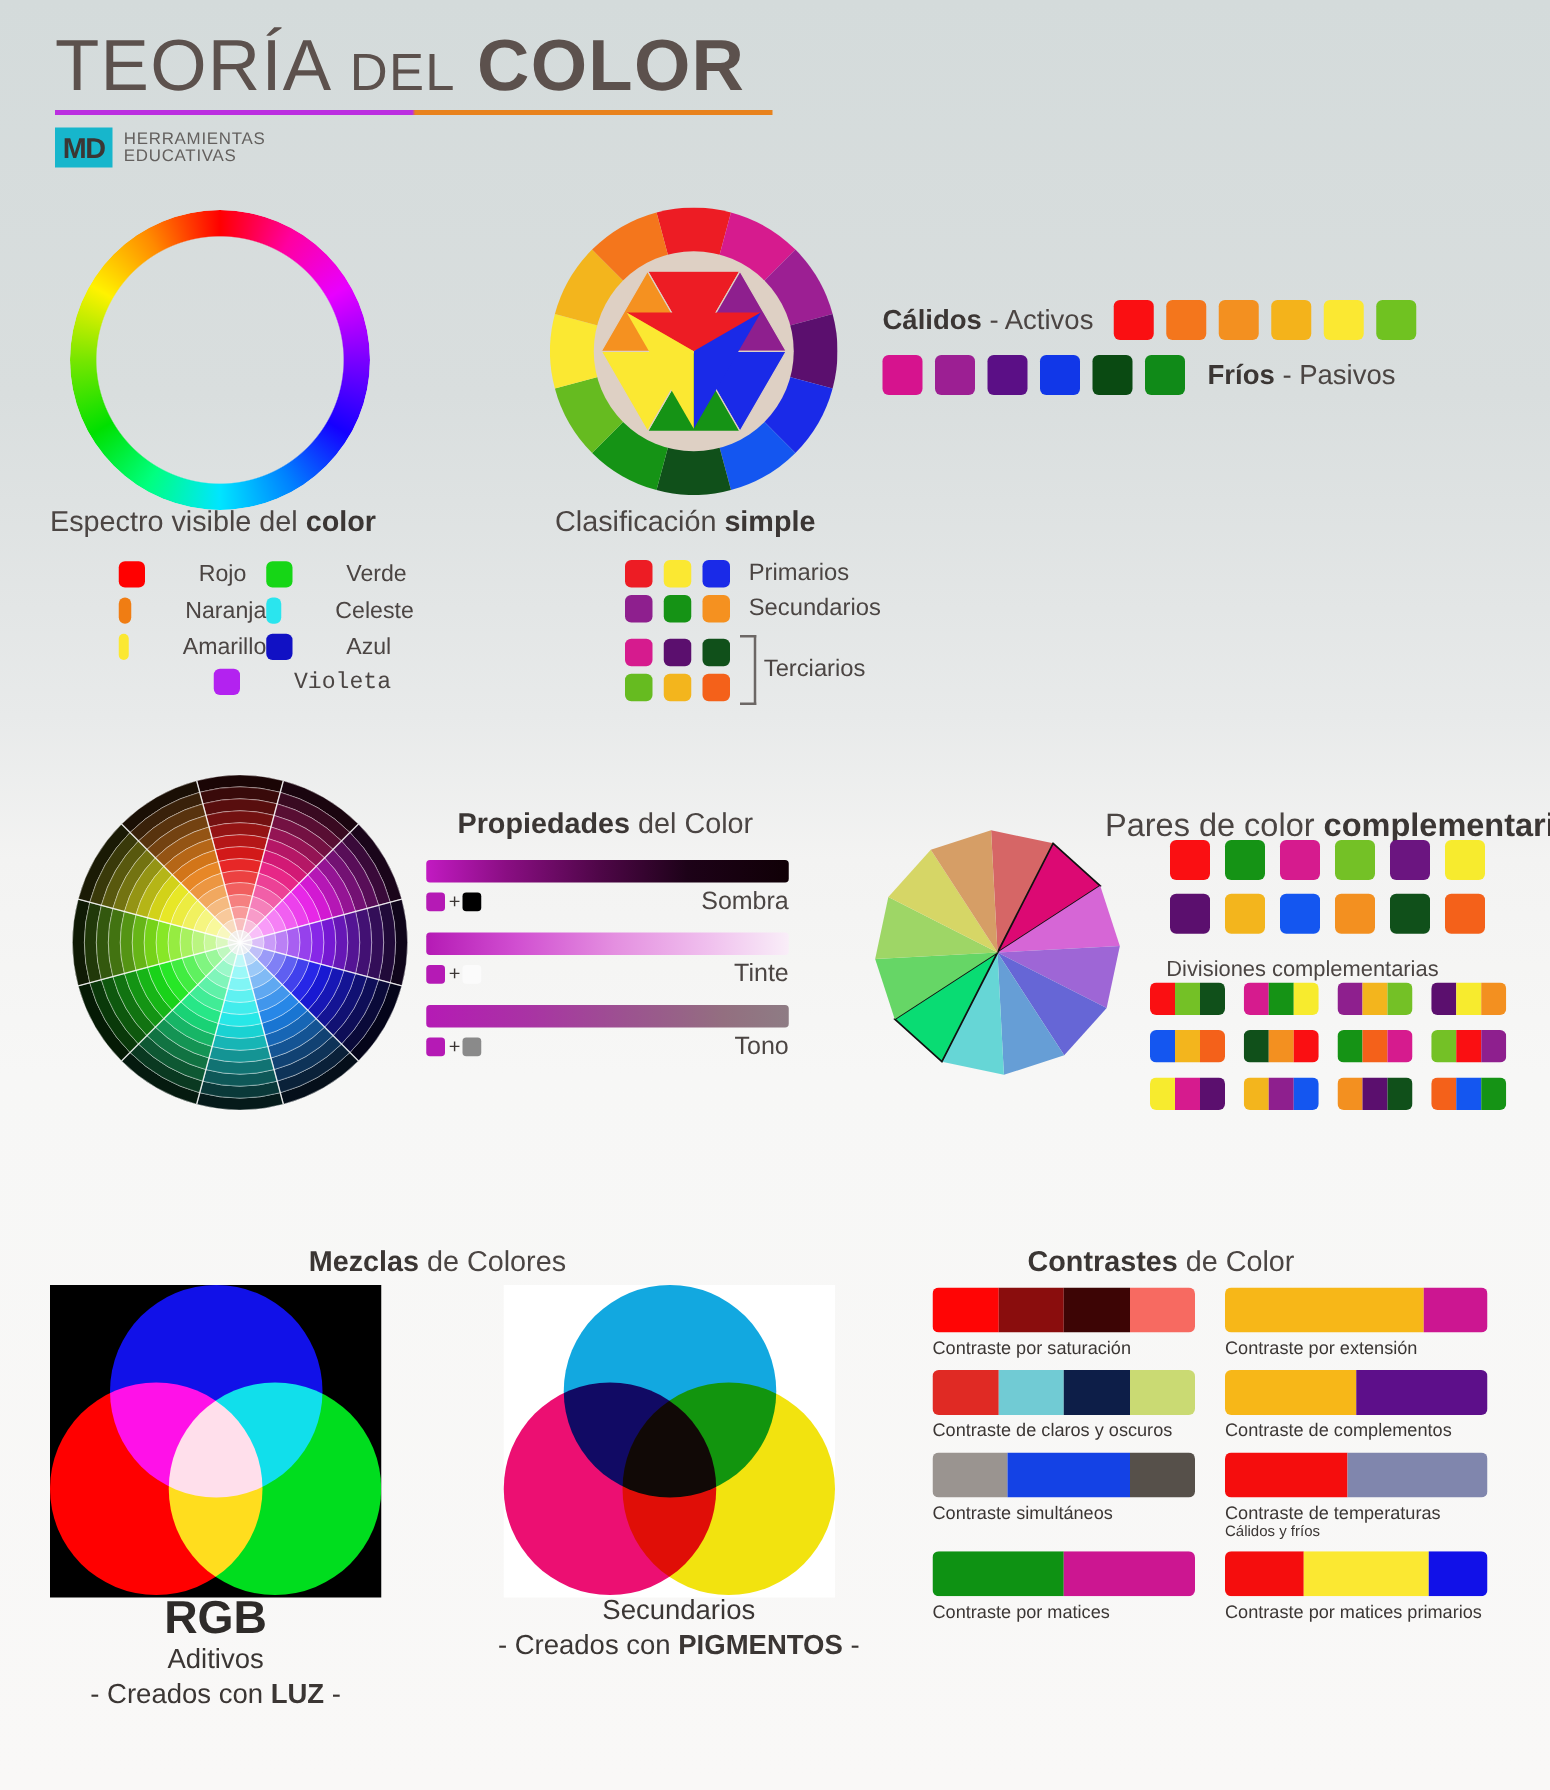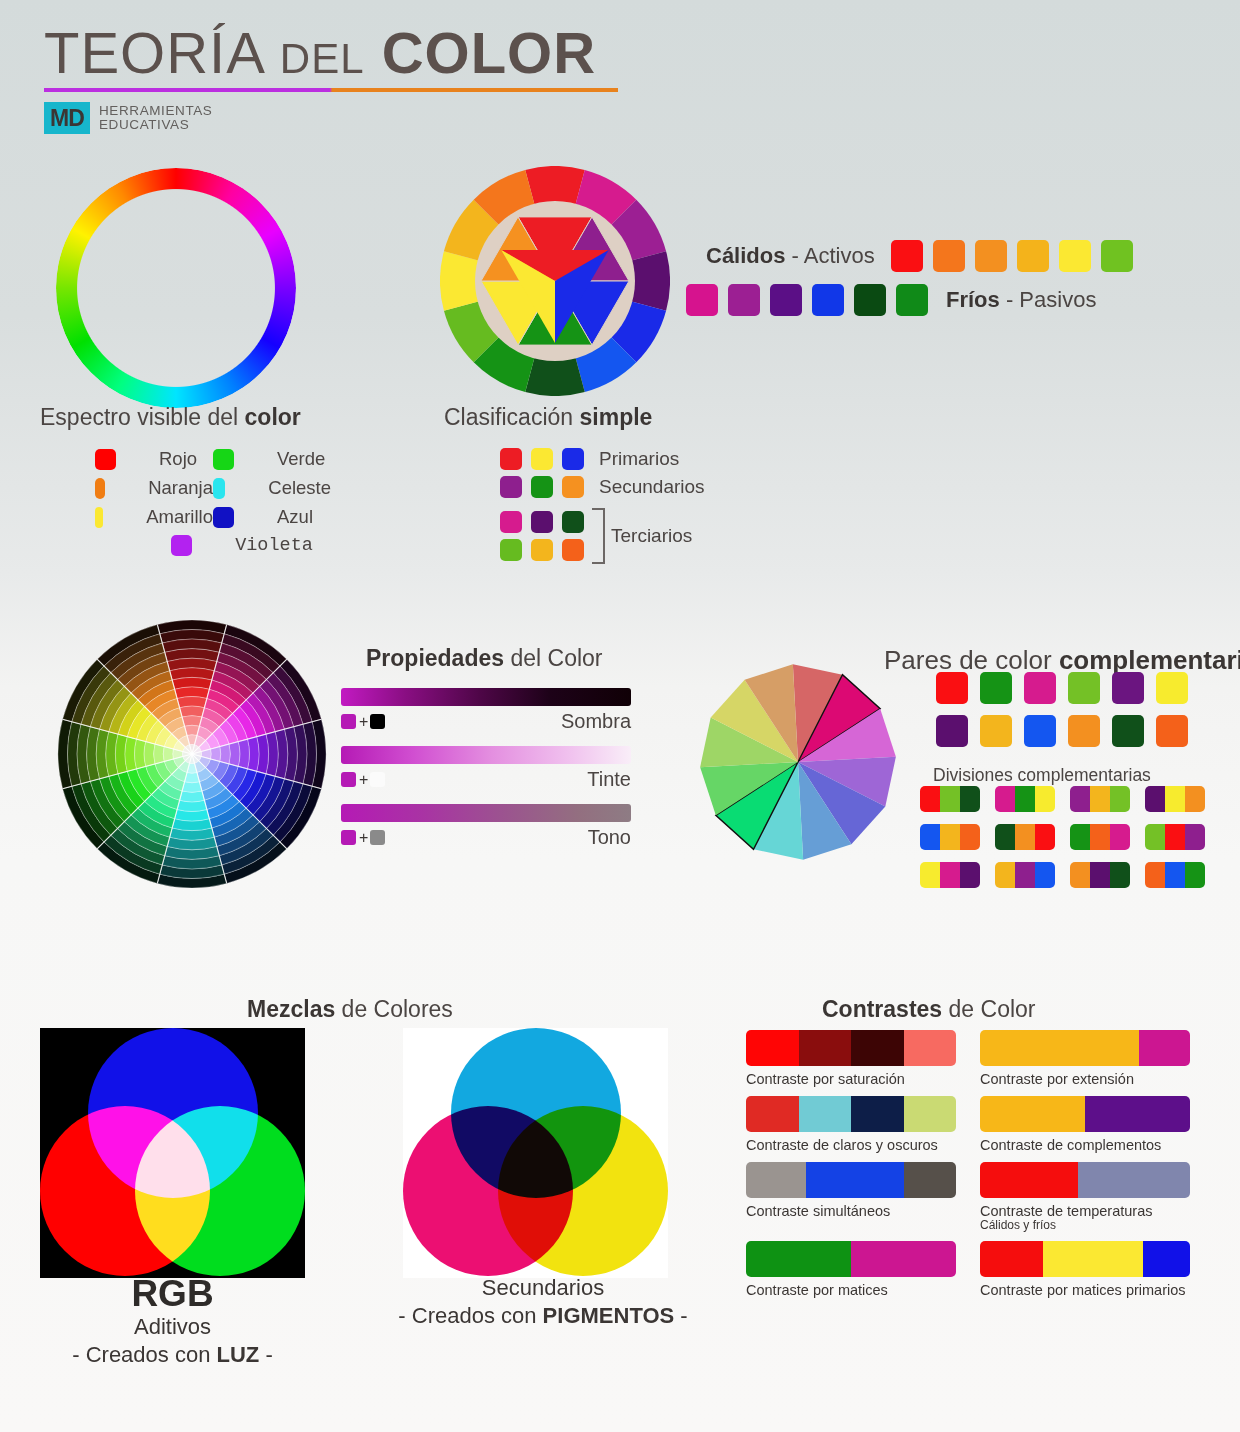--- a/index.html
+++ b/index.html
@@ -57,21 +57,21 @@
   #terc{position:absolute;left:500px;top:508px;}
   #terc .tgrid{display:flex;flex-direction:column;gap:6px;}
   #terc .trow{display:flex;gap:9px;}
   #terc .sw{width:22px;height:22px;}
   #terc .bracket{width:11px;height:52px;border:2.5px solid #6c6765;border-left:none;margin:0 6px 0 8px;}
   #terc .wrap{display:flex;align-items:center;}
   #terc .lbl{font-size:19px;color:#4b4543;}
 
   
   #warm-row{position:absolute;left:706px;top:240px;display:flex;align-items:center;gap:10px;}
-  #cool-row{position:absolute;left:686px;top:284px;display:flex;align-items:center;gap:10px;}
+  #cool-row{position:absolute;left:706px;top:284px;display:flex;align-items:center;gap:10px;}
   #warm-row .sw,#cool-row .sw{width:32px;height:32px;}
   #warm-row .cap,#cool-row .cap{font-size:22px;margin-right:6px;}
   #cool-row .cap{margin-left:8px;margin-right:0;}
 
   
   #prop-wheel{position:absolute;left:56px;top:618px;width:272px;height:272px;}
   #prop-title{position:absolute;left:366px;top:645px;font-size:23px;}
   #props{position:absolute;left:341px;top:688px;width:290px;}
   .pbar{width:290px;height:18px;border-radius:3px;margin-bottom:4px;}
   .pmeta{display:flex;align-items:center;margin-bottom:13px;}

